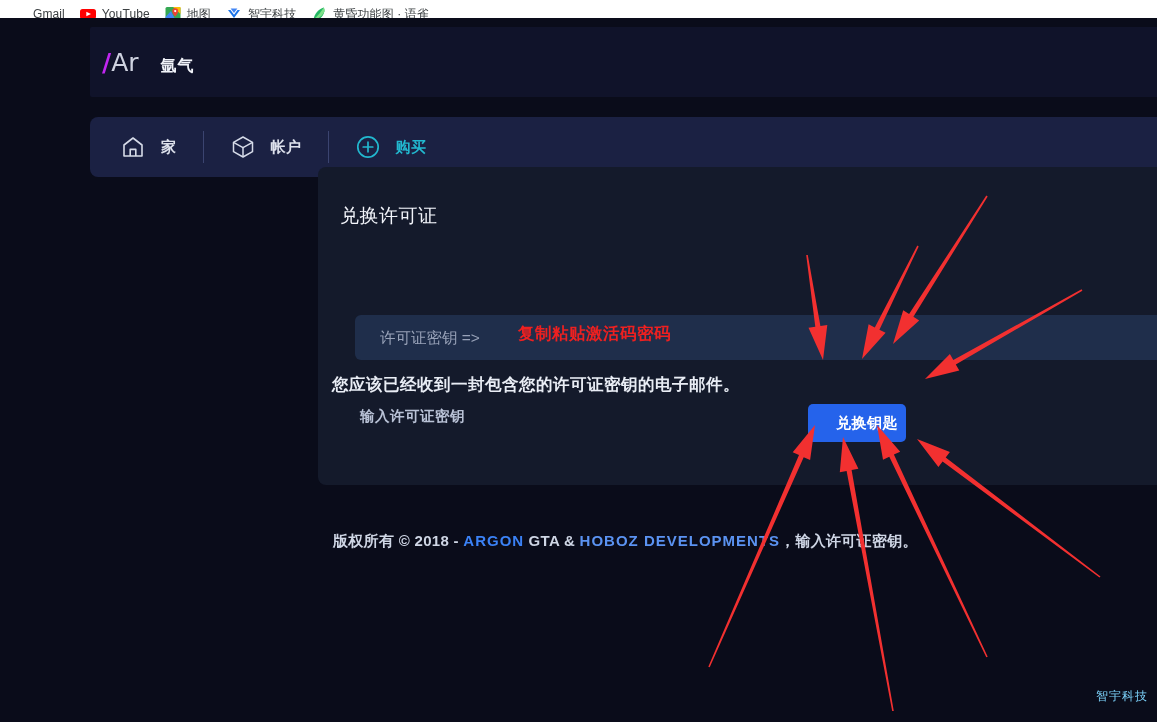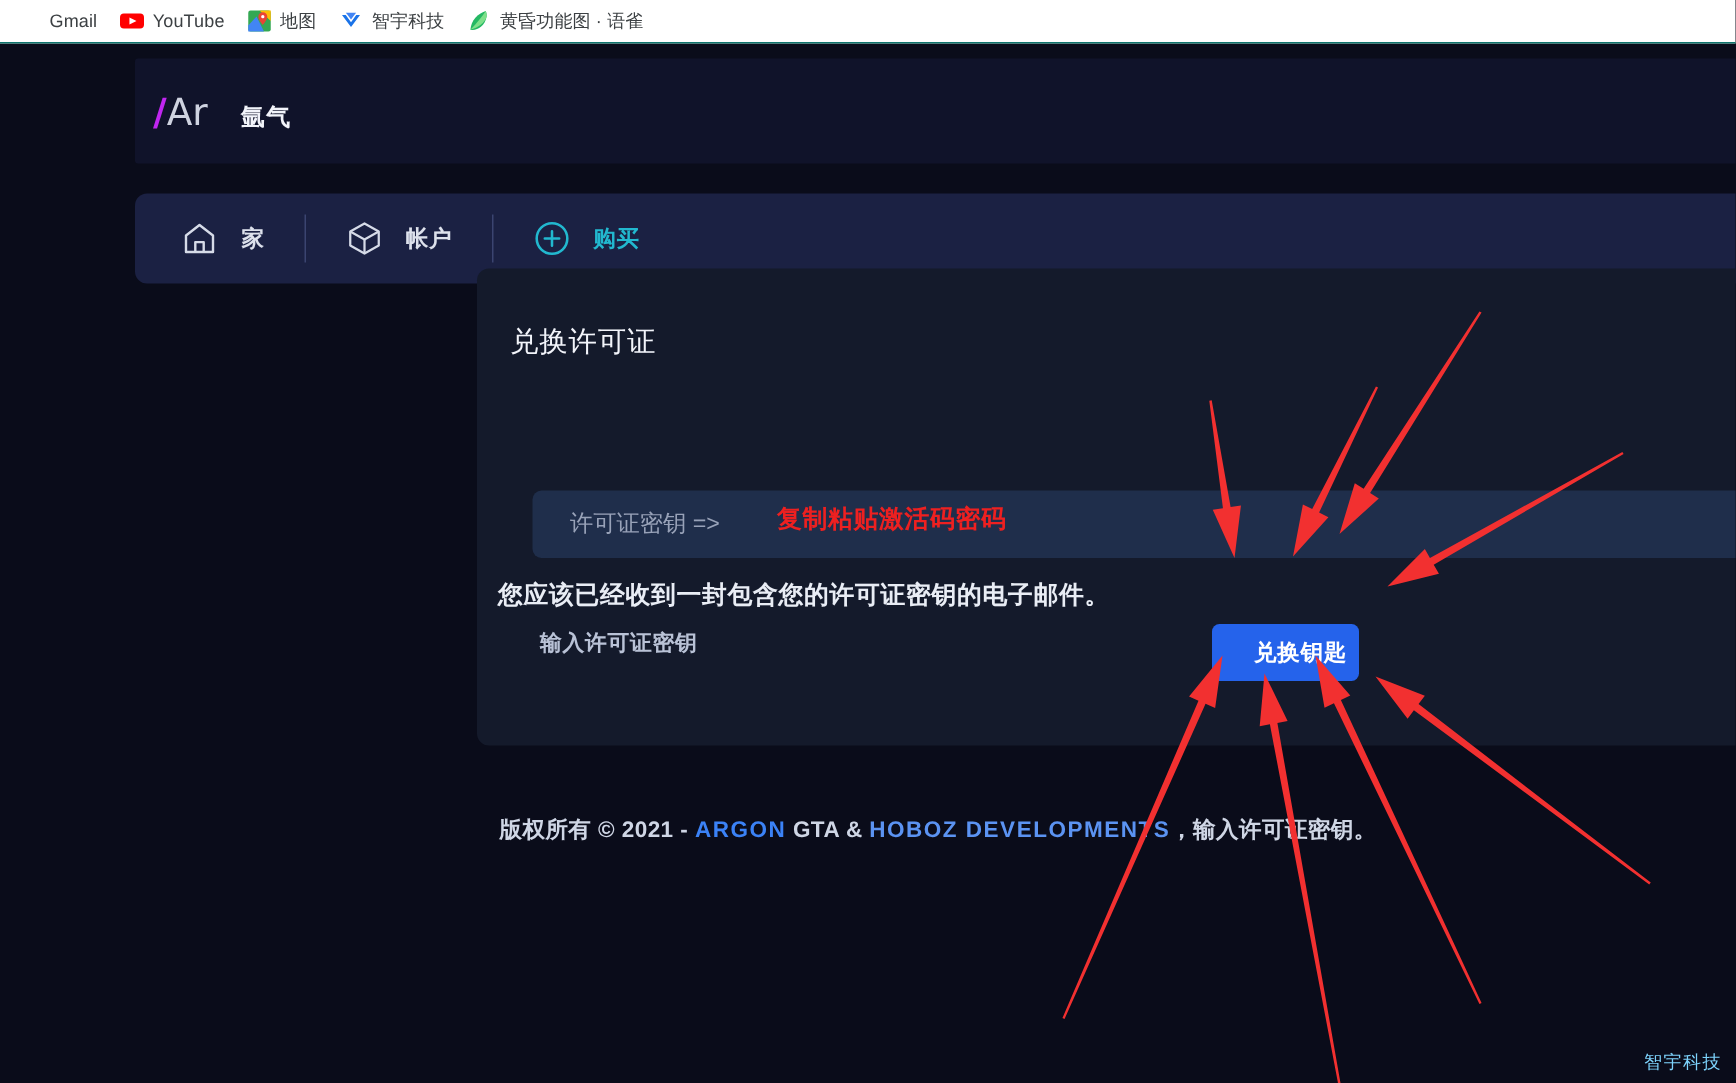--- a/index.html
+++ b/index.html
@@ -38,21 +38,21 @@
   .bm-icon {
     width: 16px; height: 16px;
     margin-right: 6px;
     display: inline-flex; align-items: center; justify-content: center;
     flex: none;
   }
   .bm-icon svg { display: block; }
 
   
   #app {
-    position: absolute; left: 0; top: 30px;
+    position: absolute; left: 0; top: 18px;
     width: 1157px; height: 693px;
     background: #0a0c1a;
     overflow: hidden;
   }
 
   
   #site-header {
     position: absolute; left: 90px; top: 9px;
     width: 1090px; height: 70px;
     background: #10132a;
@@ -289,21 +289,21 @@
   <div id="license-card">
     <div id="card-title">兑换许可证</div>
     <div id="field-label">输入许可证密钥</div>
     <input id="license-input" type="text" placeholder="许可证密钥 =&gt;" style="">
     <div id="input-annotation">复制粘贴激活码密码</div>
     <div id="helper-text">您应该已经收到一封包含您的许可证密钥的电子邮件。</div>
     <button id="redeem-button">兑换钥匙</button>
   </div>
 
   <div id="footer-copy">
-    <span>版权所有 © 2021 - </span><span class="lnk">ARGON</span><span> GTA &amp; </span><span class="lnk-dim">HOBOZ DEVELOPMENTS</span><span>，输入许可证密钥。</span>
+    <span>版权所有 © 2018 - </span><span class="lnk">ARGON</span><span> GTA &amp; </span><span class="lnk-dim">HOBOZ DEVELOPMENTS</span><span>，输入许可证密钥。</span>
   </div>
 
   <div id="watermark">智宇科技</div>
 
   <svg id="annotation-arrows" viewBox="0 0 1157 693" width="1157" height="693">
       <polygon points="986.3,177.6 909.1,295.9 903.2,292.2 893.0,326.0 919.2,302.4 913.4,298.7 987.7,178.4" fill="#f23030"></polygon>
       <polygon points="917.3,227.6 874.8,309.4 868.6,306.3 862.0,341.0 885.6,314.8 879.4,311.7 918.7,228.4" fill="#f23030"></polygon>
       <polygon points="806.2,237.1 815.3,308.8 808.5,309.8 823.0,342.0 827.3,307.0 820.4,308.0 807.8,236.9" fill="#f23030"></polygon>
       <polygon points="1081.6,271.3 953.3,342.0 949.9,336.0 925.0,361.0 959.3,352.5 955.8,346.5 1082.4,272.7" fill="#f23030"></polygon>
       <polygon points="709.7,649.3 803.7,439.2 810.1,442.0 815.0,407.0 792.7,434.3 799.0,437.1 708.3,648.7" fill="#f23030"></polygon>

